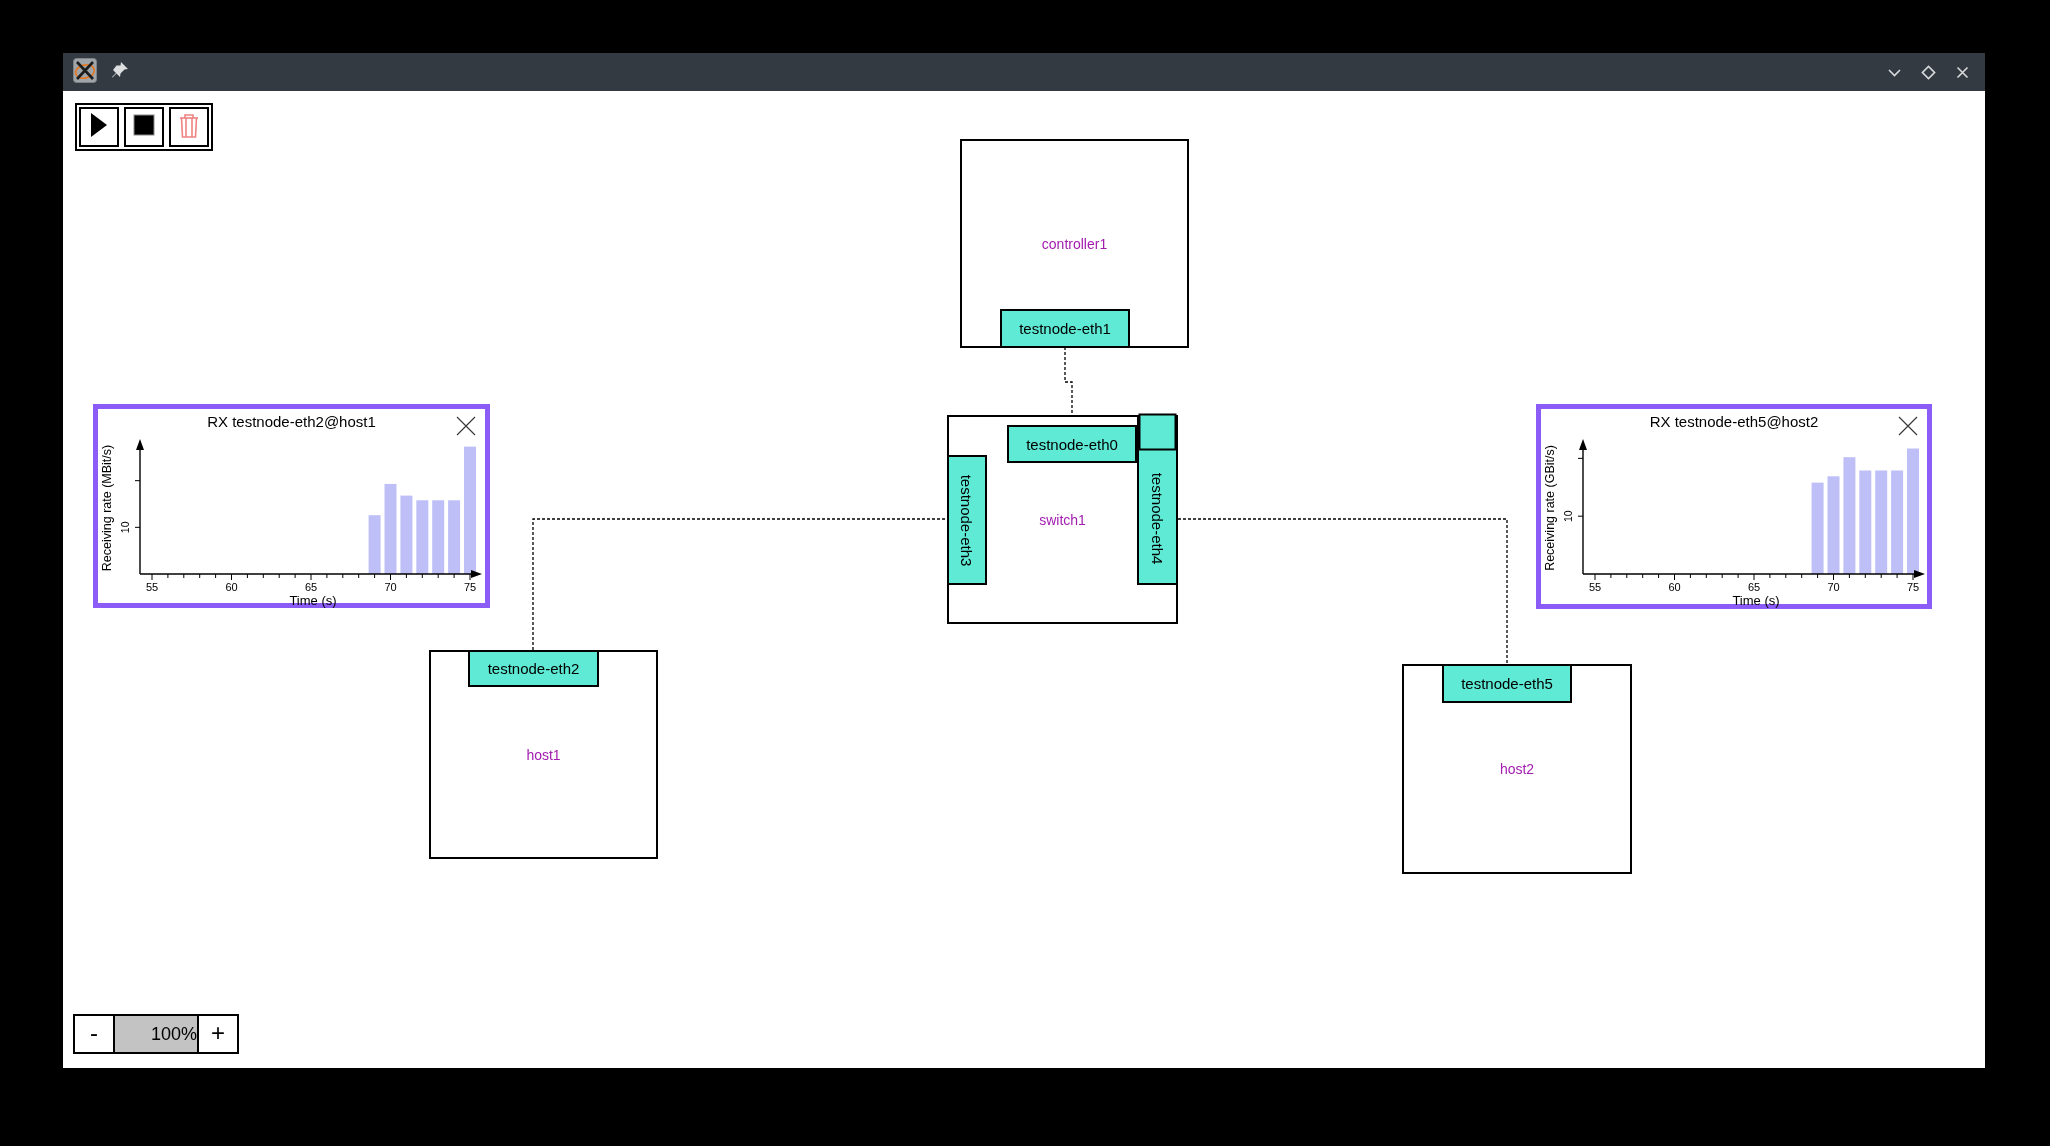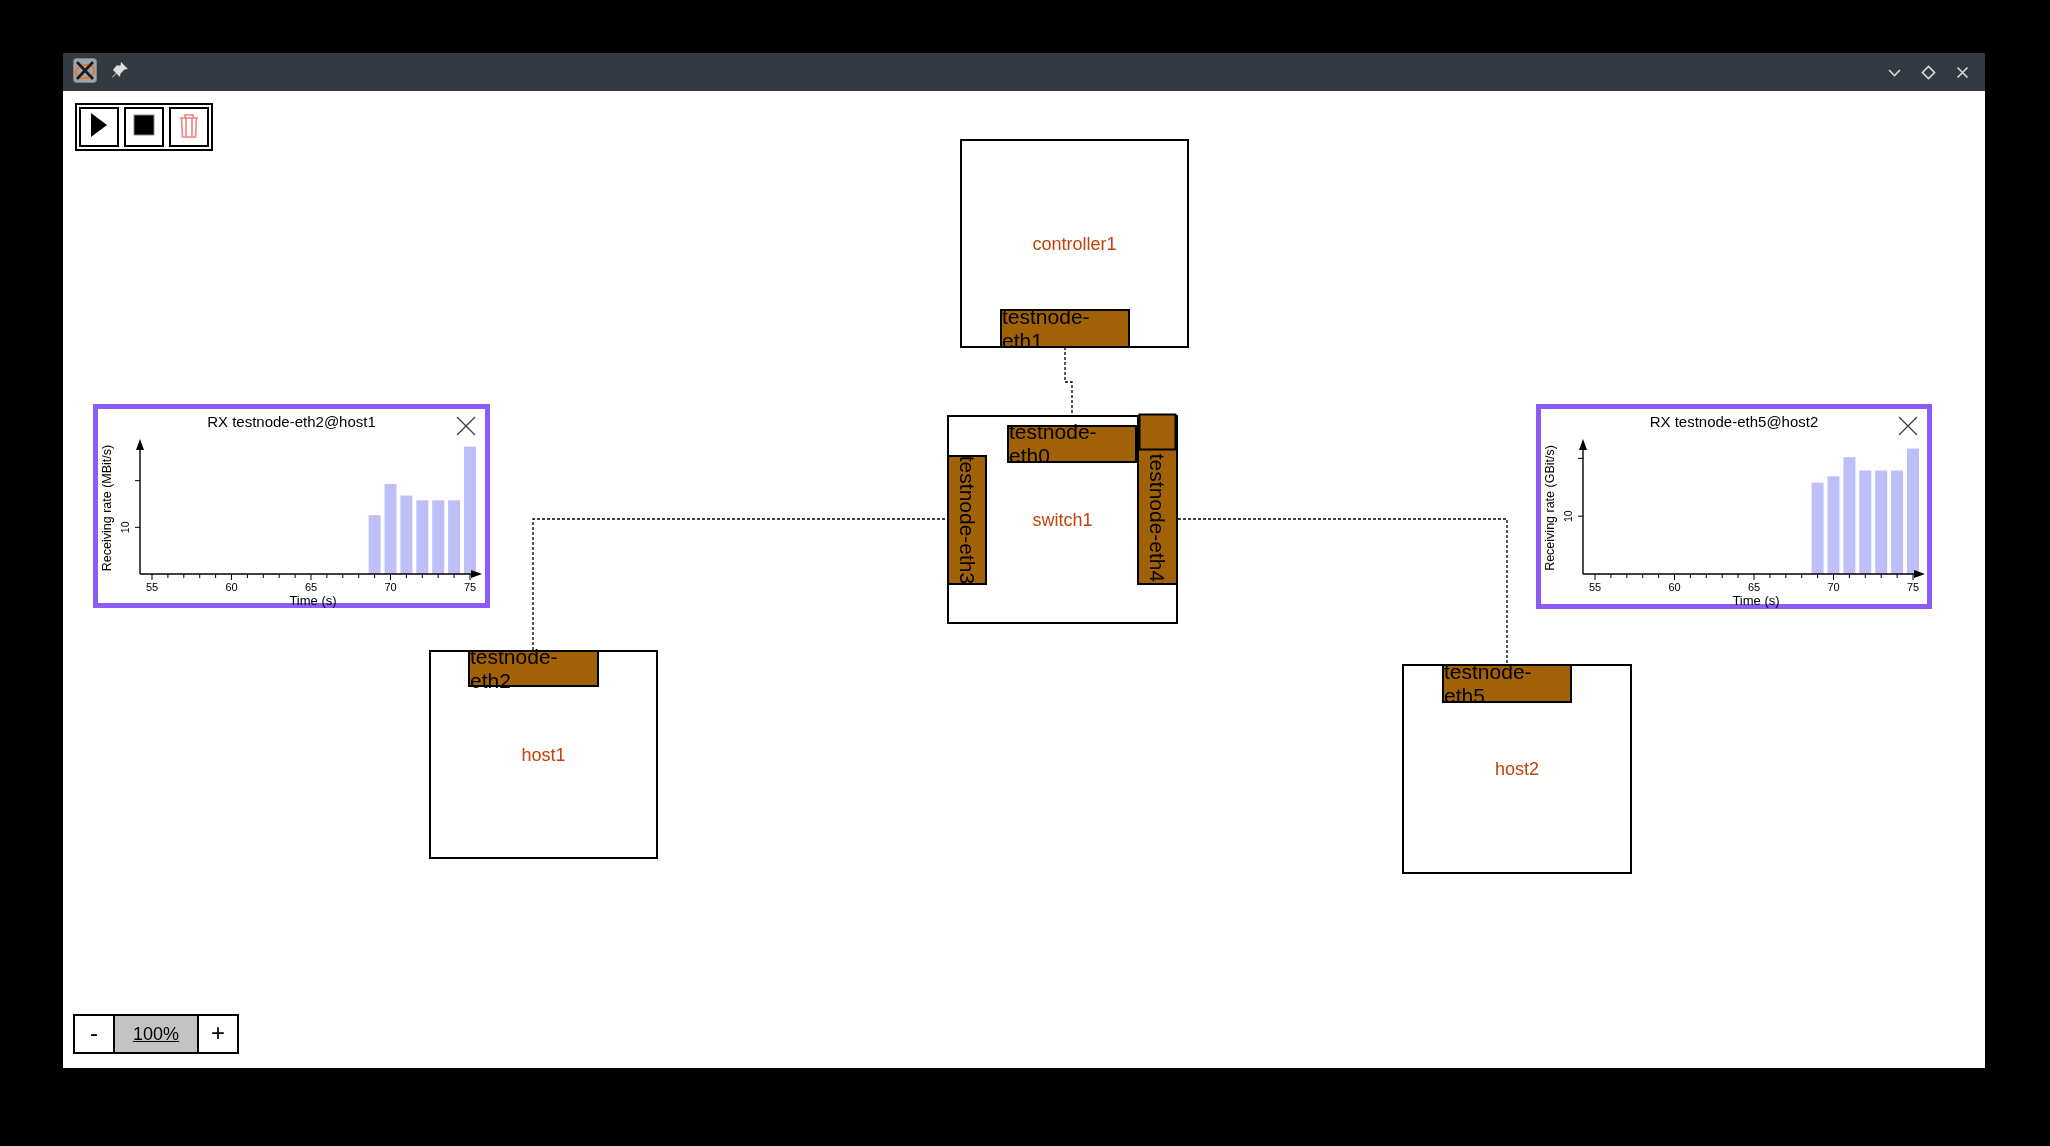--- a/index.html
+++ b/index.html
@@ -12,36 +12,36 @@
   .win-controls svg { display:block; cursor:default; }
   .canvas { position:relative; height:977px; background:#fff; overflow:hidden; }
   .links-svg { position:absolute; left:0; top:0; z-index:1; }
 
   
   .toolbar { position:absolute; left:12px; top:12px; z-index:5; border:2px solid #000; background:#fff; display:flex; padding:2px; gap:5px; }
   .tool-btn { width:40px; height:40px; border:2px solid #000; background:#fff; display:flex; align-items:center; justify-content:center; cursor:pointer; }
 
   
   .node { position:absolute; border:2px solid #000; background:#fff; z-index:3; }
-  .node-label { position:absolute; left:0; right:0; top:50%; transform:translateY(-50%); text-align:center; font-size:18px; color:#c2410c; }
-  .iface { position:absolute; border:2px solid #000; background:#a16207; display:flex; align-items:center; justify-content:center; font-size:21px; color:#000; z-index:4; }
+  .node-label { position:absolute; left:0; right:0; top:50%; transform:translateY(-50%); text-align:center; font-size:14px; color:#a21caf; }
+  .iface { position:absolute; border:2px solid #000; background:#5eead4; display:flex; align-items:center; justify-content:center; font-size:15px; color:#000; z-index:4; }
   .iface.vert span { transform:rotate(90deg); white-space:nowrap; }
   .iface.vert { flex-direction:column; }
 
   
   .chart-panel { position:absolute; border:5px solid #8b5cf6; background:#fff; z-index:6; }
   .chart-title { height:22px; padding-top:4px; text-align:center; font-size:15px; color:#000; }
   .chart-close { position:absolute; top:6px; right:8px; width:22px; height:22px; cursor:pointer; }
   .chart-body { position:absolute; left:0; top:24px; }
   svg text { font-family:"Liberation Sans",sans-serif; fill:#000; }
 
   
   .zoomctl { position:absolute; left:10px; bottom:14px; display:flex; z-index:5; }
   .zoomctl .zbtn { width:42px; height:40px; border:2px solid #000; background:#fff; font-size:24px; line-height:34px; text-align:center; cursor:pointer; }
-  .zoomctl .zlevel { width:82px; height:40px; border:2px solid #000; border-left:none; border-right:none; background:#c3c3c3; font-size:18px; line-height:36px; text-align:center;text-decoration:underline; }
+  .zoomctl .zlevel { width:82px; height:40px; border:2px solid #000; border-left:none; border-right:none; background:#c3c3c3; font-size:18px; line-height:36px; text-align:right; }
 </style>
 </head>
 <body>
 
 <div class="window">
 
   <div class="titlebar">
     <div class="left-icons">
       <span>
         <svg width="24" height="25" viewBox="0 0 24 25">

